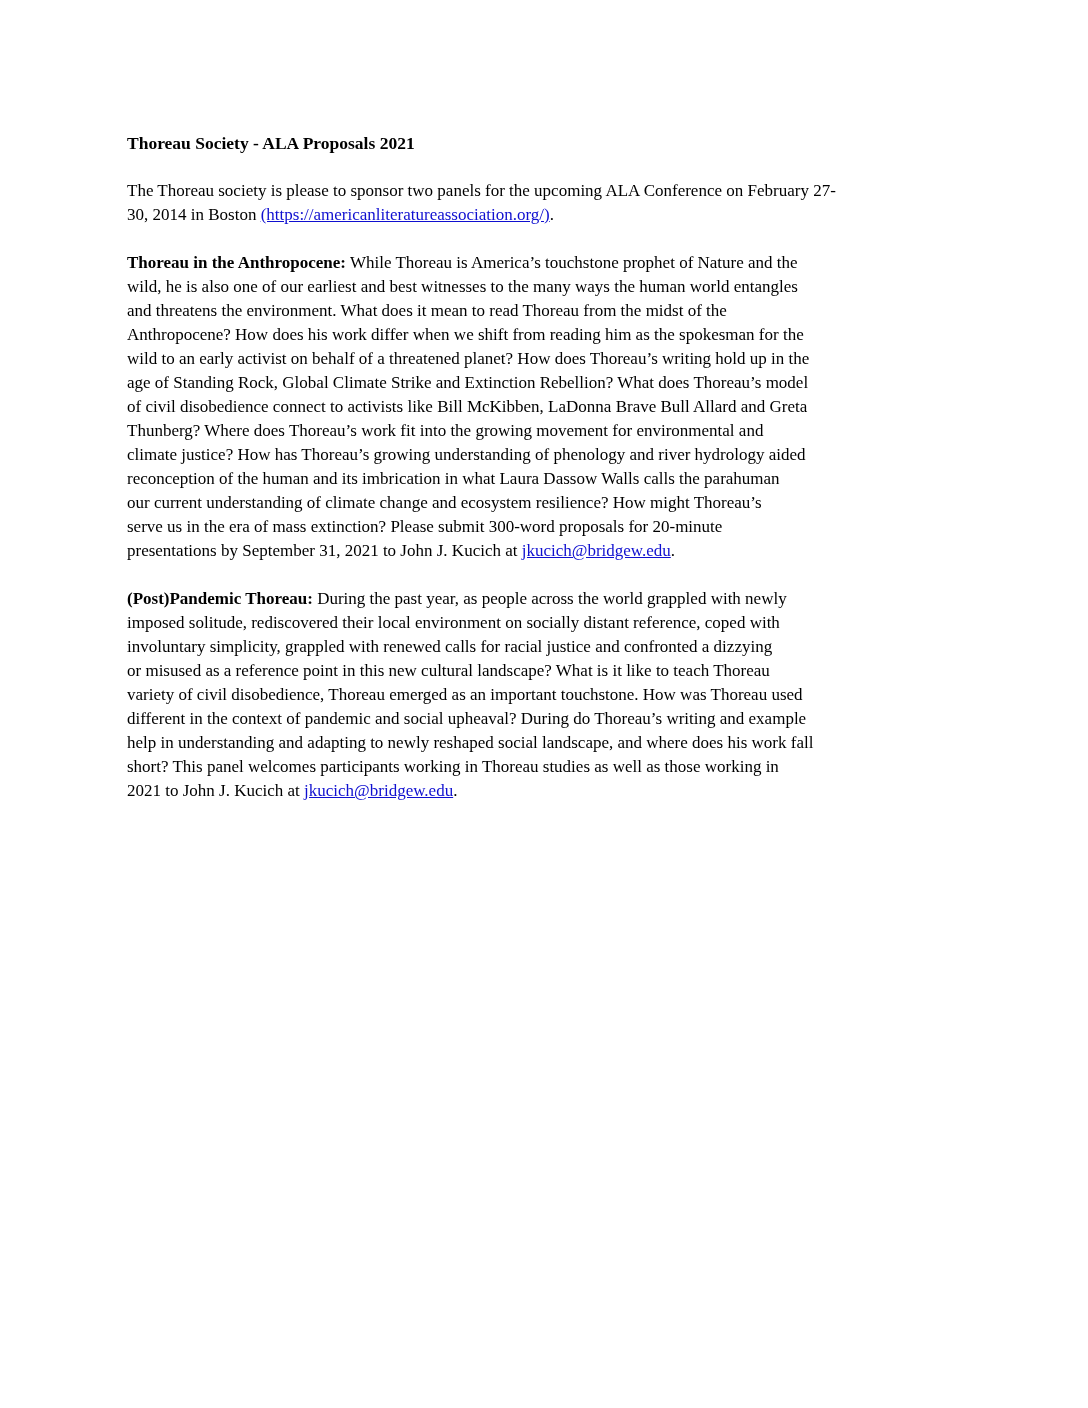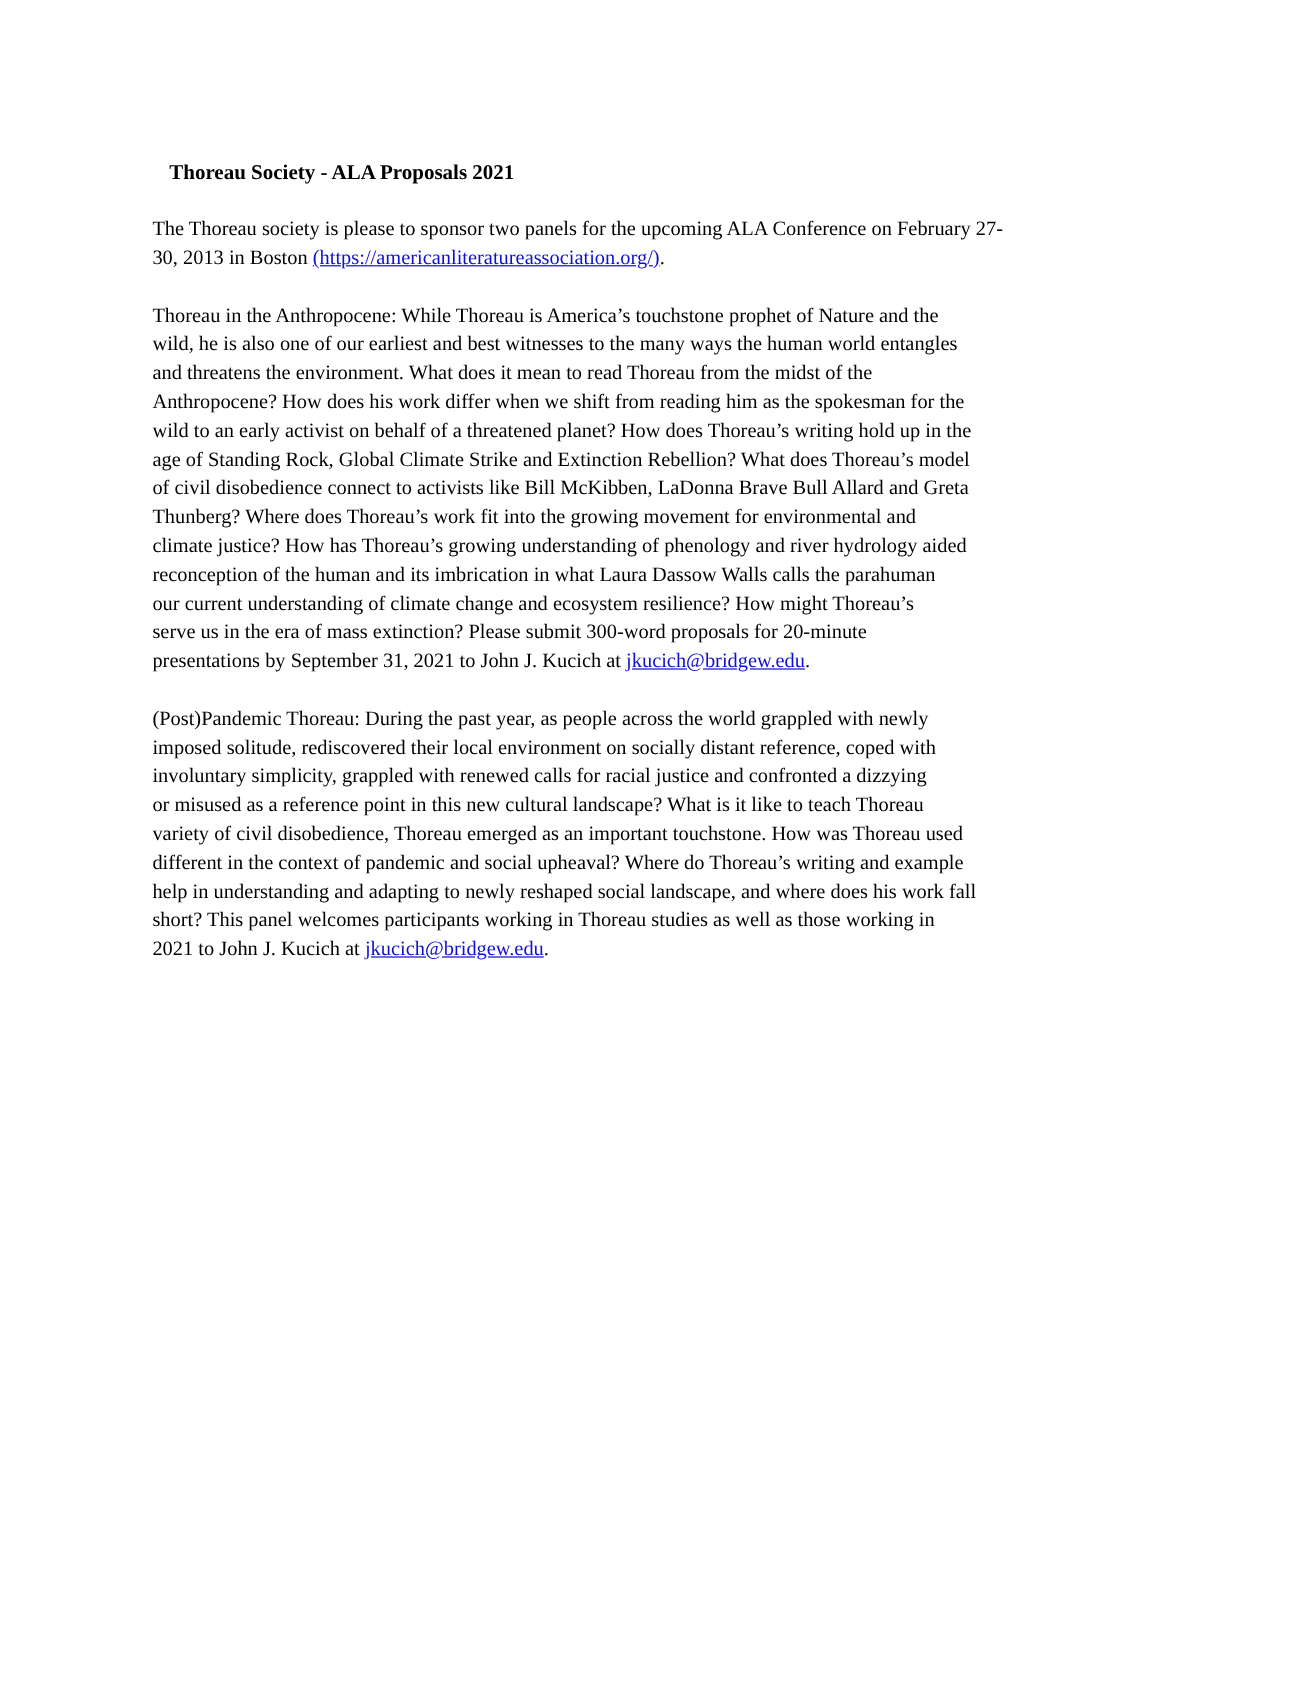--- a/index.html
+++ b/index.html
@@ -21,51 +21,51 @@
     left: 127px;
     top: 131px;
     width: 860px;
     font-size: 17px;
     line-height: 24px;
   }
   .doc-title {
     font-weight: bold;
     font-size: 17.5px;
     line-height: 24px;
-    margin: 0 0 24px 14px;
+    margin: 0 0 24px 0;
     white-space: pre;
   }
   .para {
     margin: 0 0 24px 0;
   }
   .line {
     white-space: pre;
     line-height: 24px;
     height: 24px;
   }
   .bold {
-    font-weight: normal;
+    font-weight: bold;
     margin-top: 35px;
   }
   a.link {
     color: var(--link-color, #0f0fd0);
     text-decoration: underline;
     cursor: pointer;
   }
 </style>
 </head>
 <body style="--link-color: #0f0fd0;">
 
 <div class="page" style="background: rgb(255, 255, 255); color: rgb(0, 0, 0);">
   <div class="content">
     <div class="doc-title">Thoreau Society - ALA Proposals 2021</div>
     <div>
         <div class="para">
           <div class="line"><span>The Thoreau society is please to sponsor two panels for the upcoming ALA Conference on February 27-</span></div>
-          <div class="line"><span>30, 2013 in Boston </span><a class="link" href="#">(https://americanliteratureassociation.org/)</a><span>.</span></div>
+          <div class="line"><span>30, 2014 in Boston </span><a class="link" href="#">(https://americanliteratureassociation.org/)</a><span>.</span></div>
         </div>
         <div class="para">
           <div class="line"><span class="bold">Thoreau in the Anthropocene:</span><span> While Thoreau is America’s touchstone prophet of Nature and the</span></div>
           <div class="line"><span>wild, he is also one of our earliest and best witnesses to the many ways the human world entangles</span></div>
           <div class="line"><span>and threatens the environment. What does it mean to read Thoreau from the midst of the</span></div>
           <div class="line"><span>Anthropocene? How does his work differ when we shift from reading him as the spokesman for the</span></div>
           <div class="line"><span>wild to an early activist on behalf of a threatened planet? How does Thoreau’s writing hold up in the</span></div>
           <div class="line"><span>age of Standing Rock, Global Climate Strike and Extinction Rebellion? What does Thoreau’s model</span></div>
           <div class="line"><span>of civil disobedience connect to activists like Bill McKibben, LaDonna Brave Bull Allard and Greta</span></div>
           <div class="line"><span>Thunberg? Where does Thoreau’s work fit into the growing movement for environmental and</span></div>
@@ -74,20 +74,20 @@
           <div class="line"><span>our current understanding of climate change and ecosystem resilience? How might Thoreau’s</span></div>
           <div class="line"><span>serve us in the era of mass extinction? Please submit 300-word proposals for 20-minute</span></div>
           <div class="line"><span>presentations by September 31, 2021 to John J. Kucich at </span><a class="link" href="#">jkucich@bridgew.edu</a><span>.</span></div>
         </div>
         <div class="para">
           <div class="line"><span class="bold">(Post)Pandemic Thoreau:</span><span> During the past year, as people across the world grappled with newly</span></div>
           <div class="line"><span>imposed solitude, rediscovered their local environment on socially distant reference, coped with</span></div>
           <div class="line"><span>involuntary simplicity, grappled with renewed calls for racial justice and confronted a dizzying</span></div>
           <div class="line"><span>or misused as a reference point in this new cultural landscape? What is it like to teach Thoreau</span></div>
           <div class="line"><span>variety of civil disobedience, Thoreau emerged as an important touchstone. How was Thoreau used</span></div>
-          <div class="line"><span>different in the context of pandemic and social upheaval? Where do Thoreau’s writing and example</span></div>
+          <div class="line"><span>different in the context of pandemic and social upheaval? During do Thoreau’s writing and example</span></div>
           <div class="line"><span>help in understanding and adapting to newly reshaped social landscape, and where does his work fall</span></div>
           <div class="line"><span>short? This panel welcomes participants working in Thoreau studies as well as those working in</span></div>
           <div class="line"><span>2021 to John J. Kucich at </span><a class="link" href="#">jkucich@bridgew.edu</a><span>.</span></div>
         </div>
       </div>
   </div>
 </div>
 
 </body></html>

